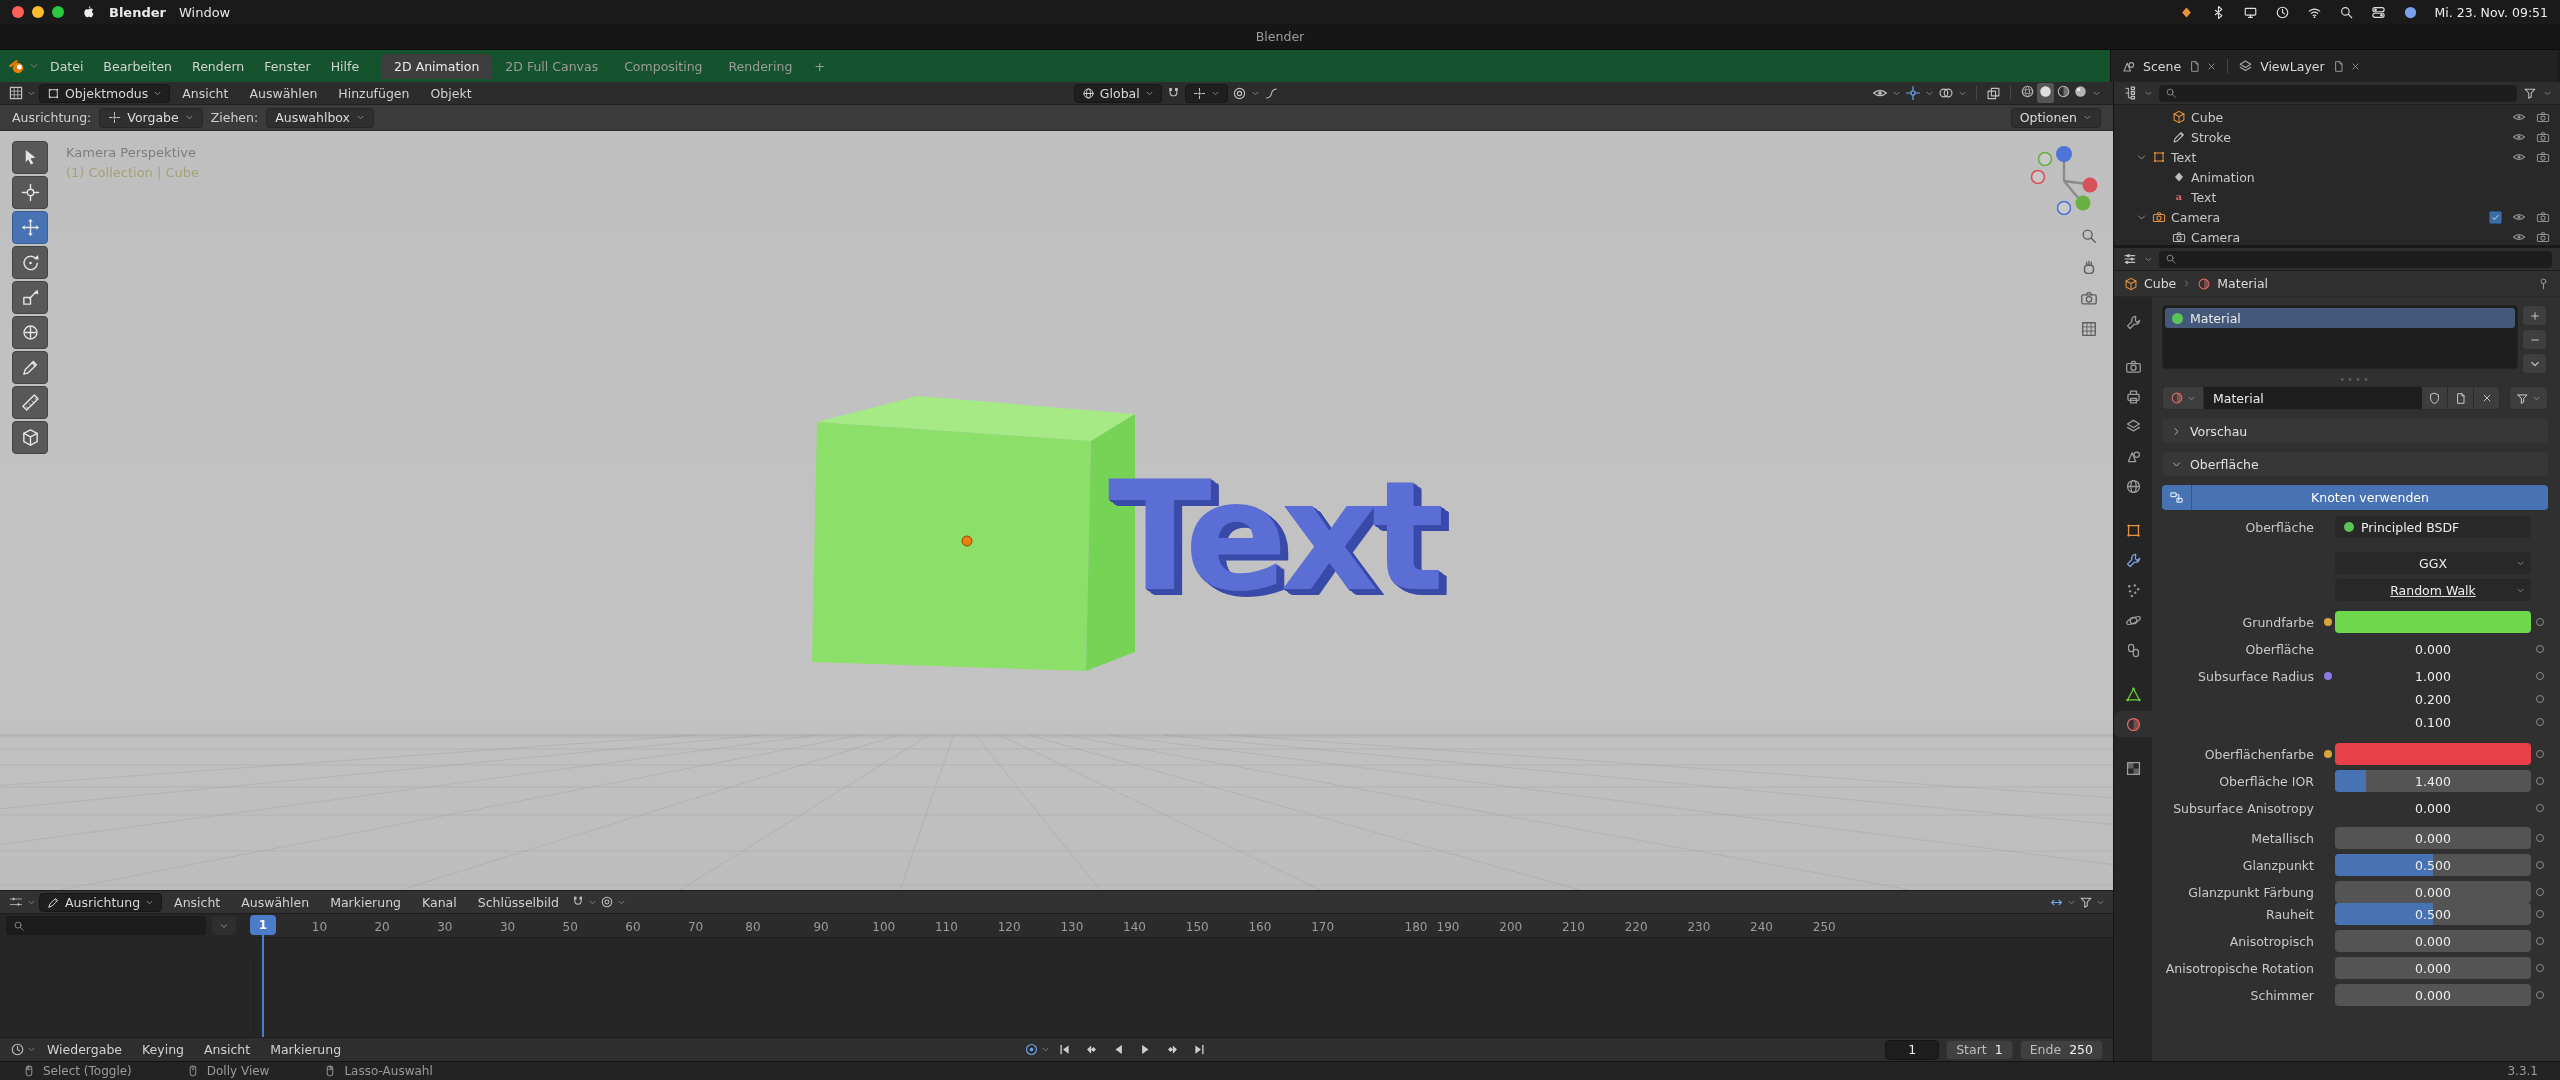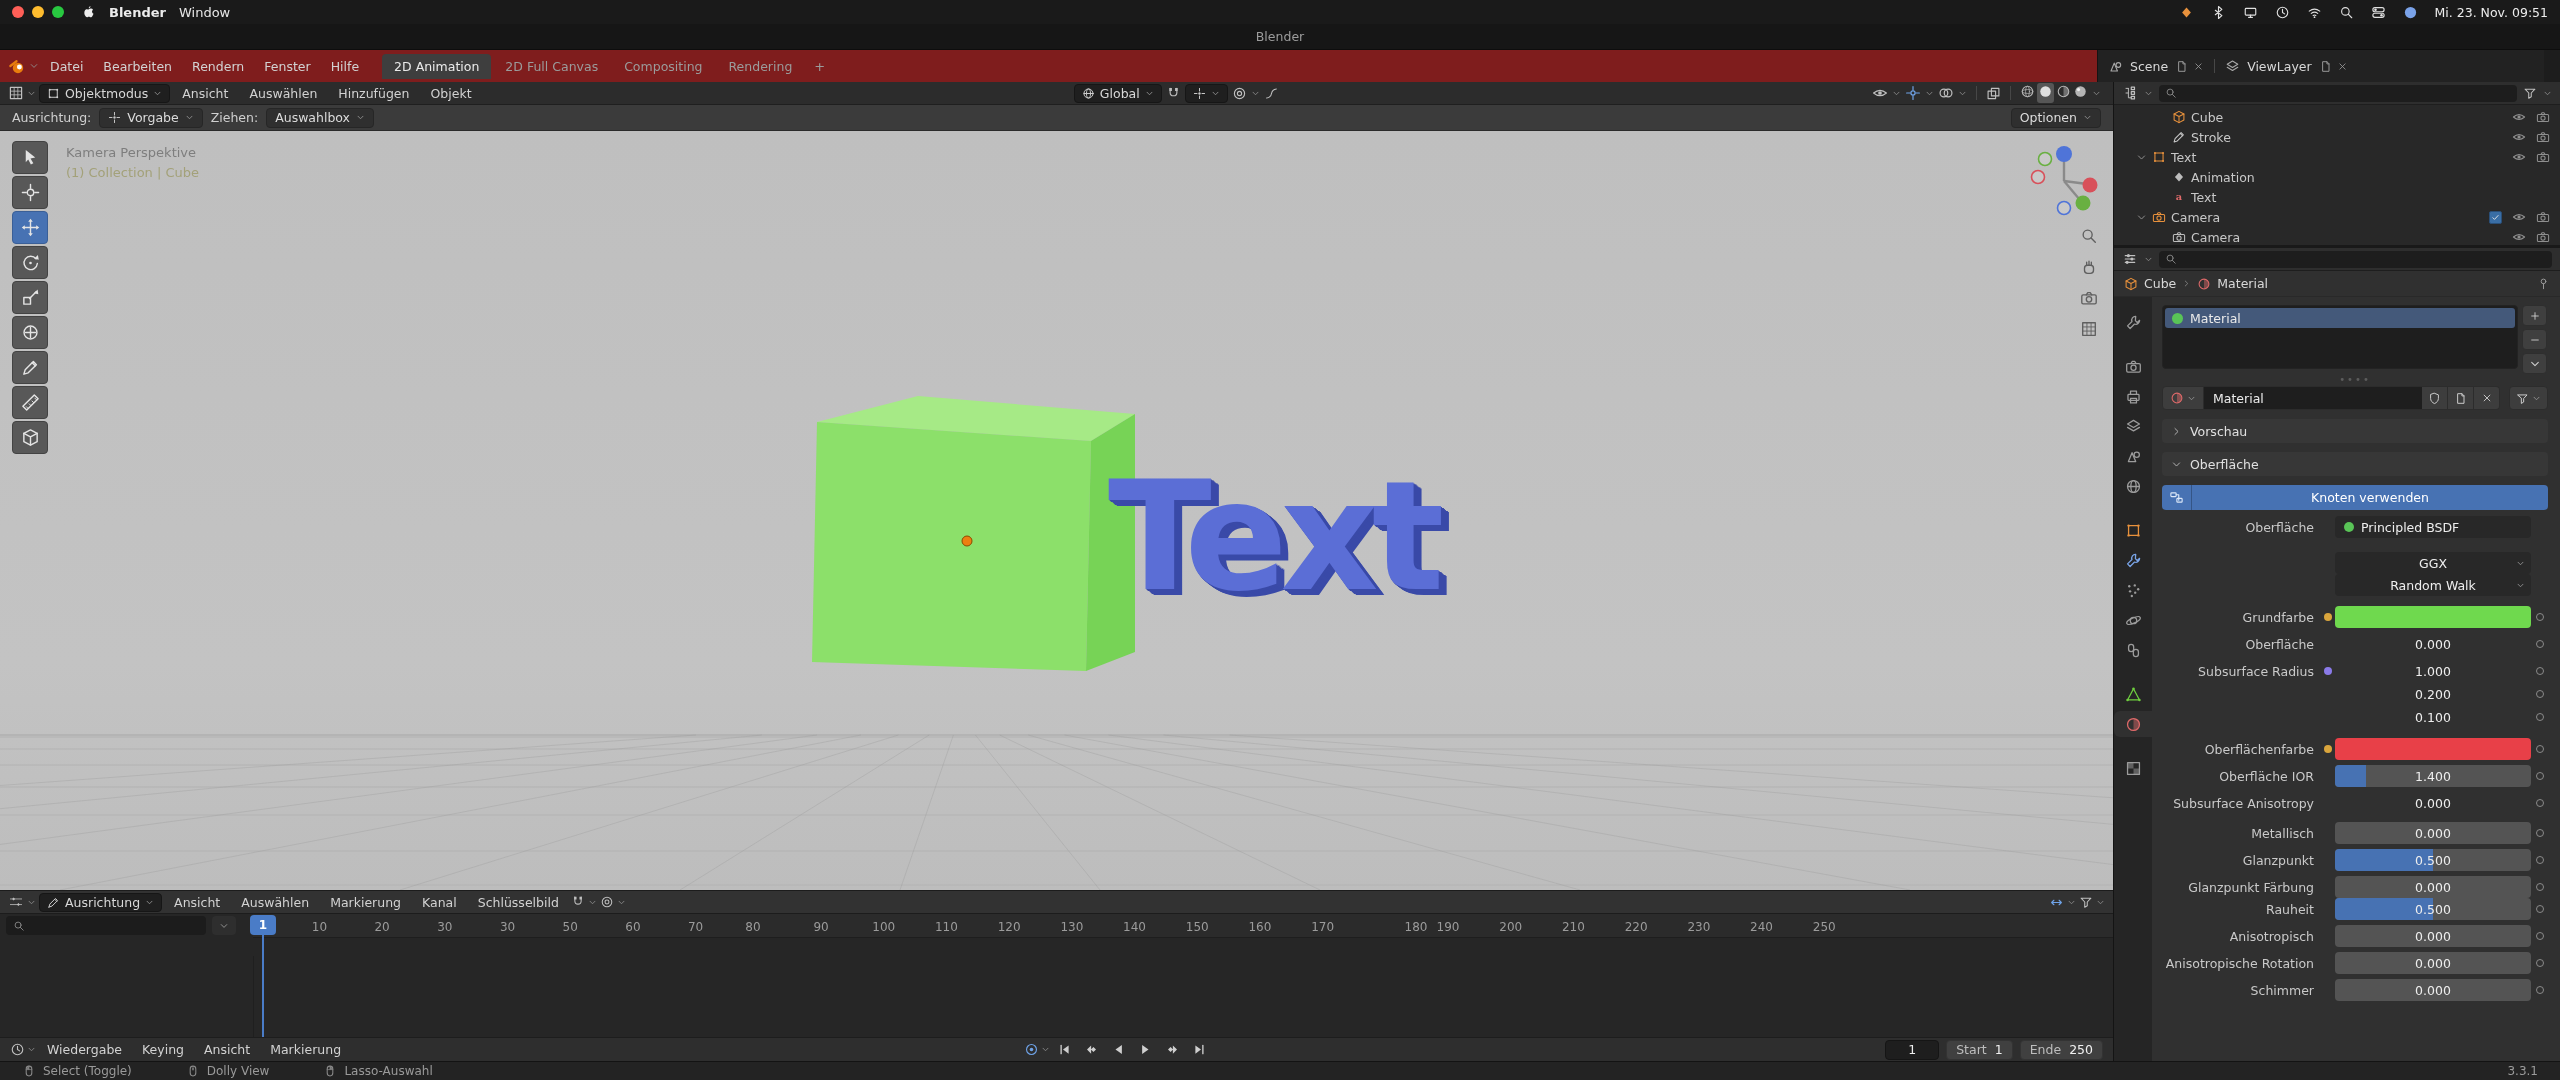--- a/index.html
+++ b/index.html
@@ -18,21 +18,21 @@
 .tl-dot{width:12px;height:12px;border-radius:50%}
 .mb-app{font-weight:bold}
 .mb-item{color:#e6e6e6}
 .mb-right{display:flex;align-items:center;gap:17px;margin-left:auto}
 .mb-clock{font-size:12.5px}
 
 
 #titlebar{position:absolute;top:24px;left:0;right:0;height:26px;background:#161616;border-bottom:1px solid #0d0d0d;display:flex;align-items:center;justify-content:center;color:#9c9c9c;font-size:12.5px}
 
 
-#topbar{position:absolute;top:50px;left:0;right:16px;height:32px;background:#7f1d1d;display:flex}
+#topbar{position:absolute;top:50px;left:0;right:3px;height:32px;background:#14532d;display:flex}
 #topbar-left{flex:1;display:flex;align-items:center;padding:0 8px;gap:2px}
 .hmenu{padding:3px 9px;font-size:12.5px;color:#d2d2d2;border-radius:3px}
 .ws-tabs{display:flex;align-items:center;margin-left:12px;gap:2px}
 .ws-tab{padding:5px 12px;font-size:12.5px;color:#9b9b9b;border-radius:4px 4px 0 0}
 .ws-tab.active{background:#3e3e3e;color:#eaeaea}
 .ws-add{padding:3px 8px;color:#9b9b9b}
 #topbar-right{width:447px;border-left:1px solid #141414;background:#222;display:flex;align-items:center;gap:5px;padding:0 10px}
 .id-text{font-size:12.5px;color:#d8d8d8;padding:0 2px}
 
 
@@ -1360,21 +1360,21 @@
                 <div class="pfield f-select">
                   <span class="sel-text">GGX</span>
                   <span class="ic sel-chev">
                     <svg width="9" height="9" viewBox="0 0 20 20" fill="none" stroke="currentColor" stroke-width="1.5" stroke-linecap="round" stroke-linejoin="round" style="color:#9a9a9a">
                       <path d="M4.5 7.2 10 12.8 15.5 7.2" stroke-width="1.8"></path>
                     </svg>
                   </span>
                 </div>
                 <span class="ddot"></span>
               </div>
-              <div class="prow" style="">
+              <div class="prow" style="margin-top: 5px; text-decoration: underline;">
                 <span class="plabel"></span>
                 <span class="adot"></span>
                 <div class="pfield f-select">
                   <span class="sel-text">Random Walk</span>
                   <span class="ic sel-chev">
                     <svg width="9" height="9" viewBox="0 0 20 20" fill="none" stroke="currentColor" stroke-width="1.5" stroke-linecap="round" stroke-linejoin="round" style="color:#9a9a9a">
                       <path d="M4.5 7.2 10 12.8 15.5 7.2" stroke-width="1.8"></path>
                     </svg>
                   </span>
                 </div>

